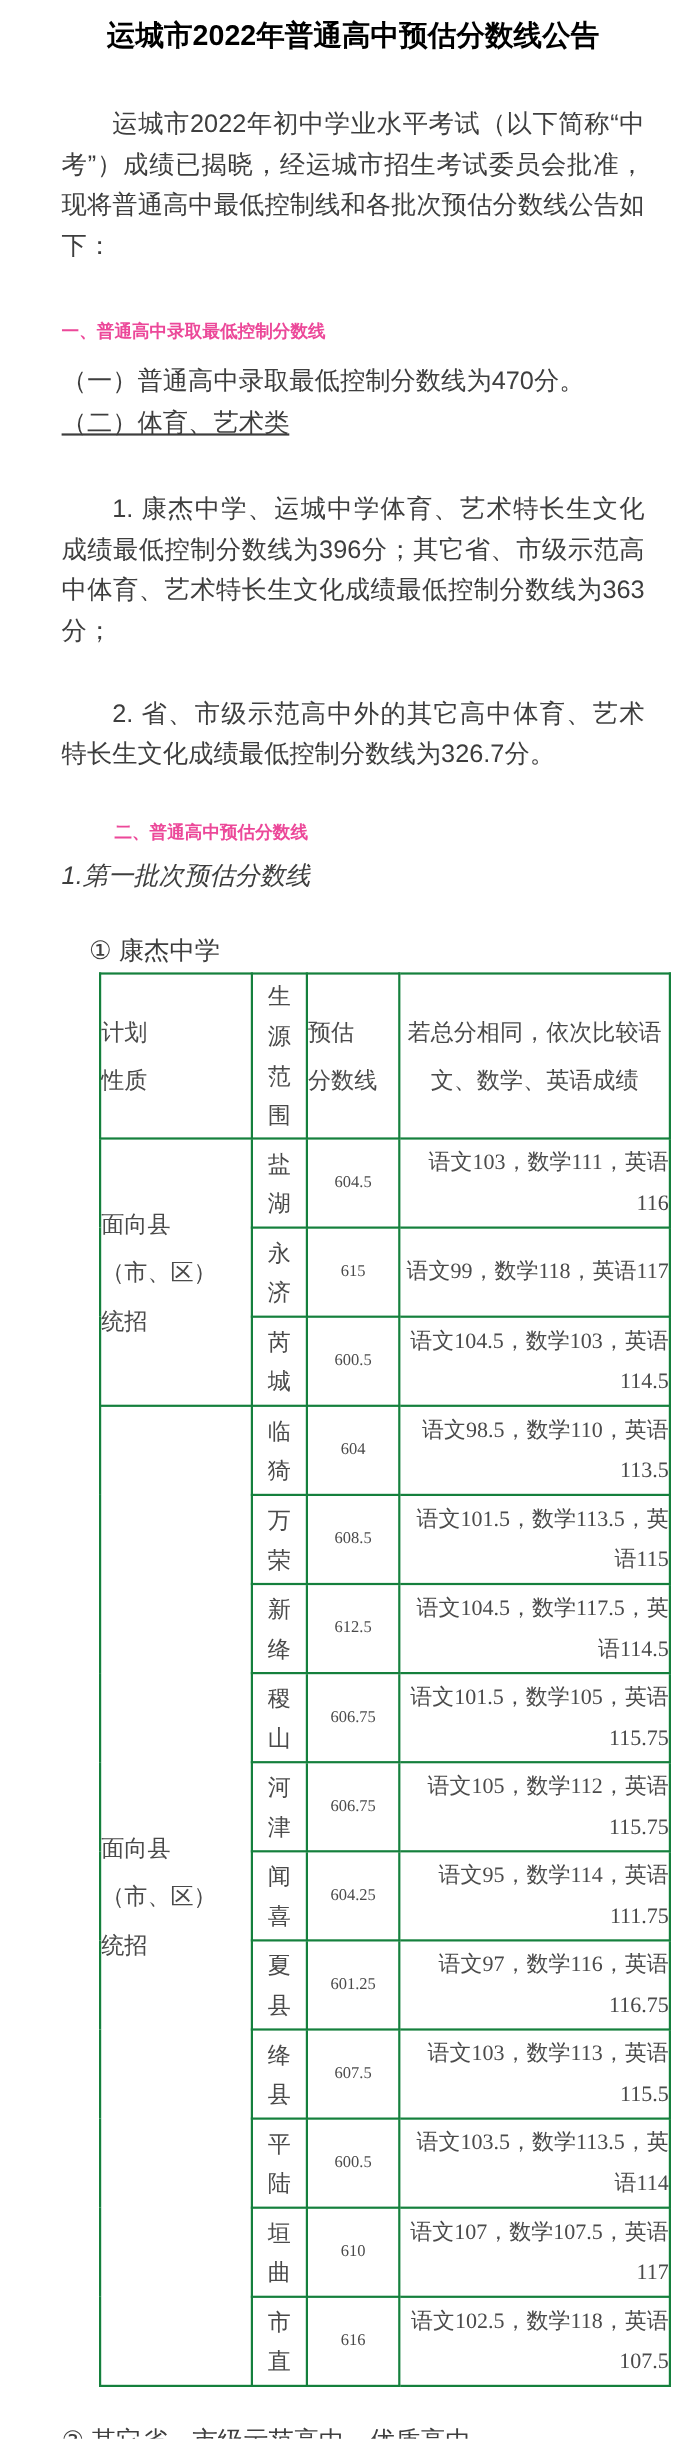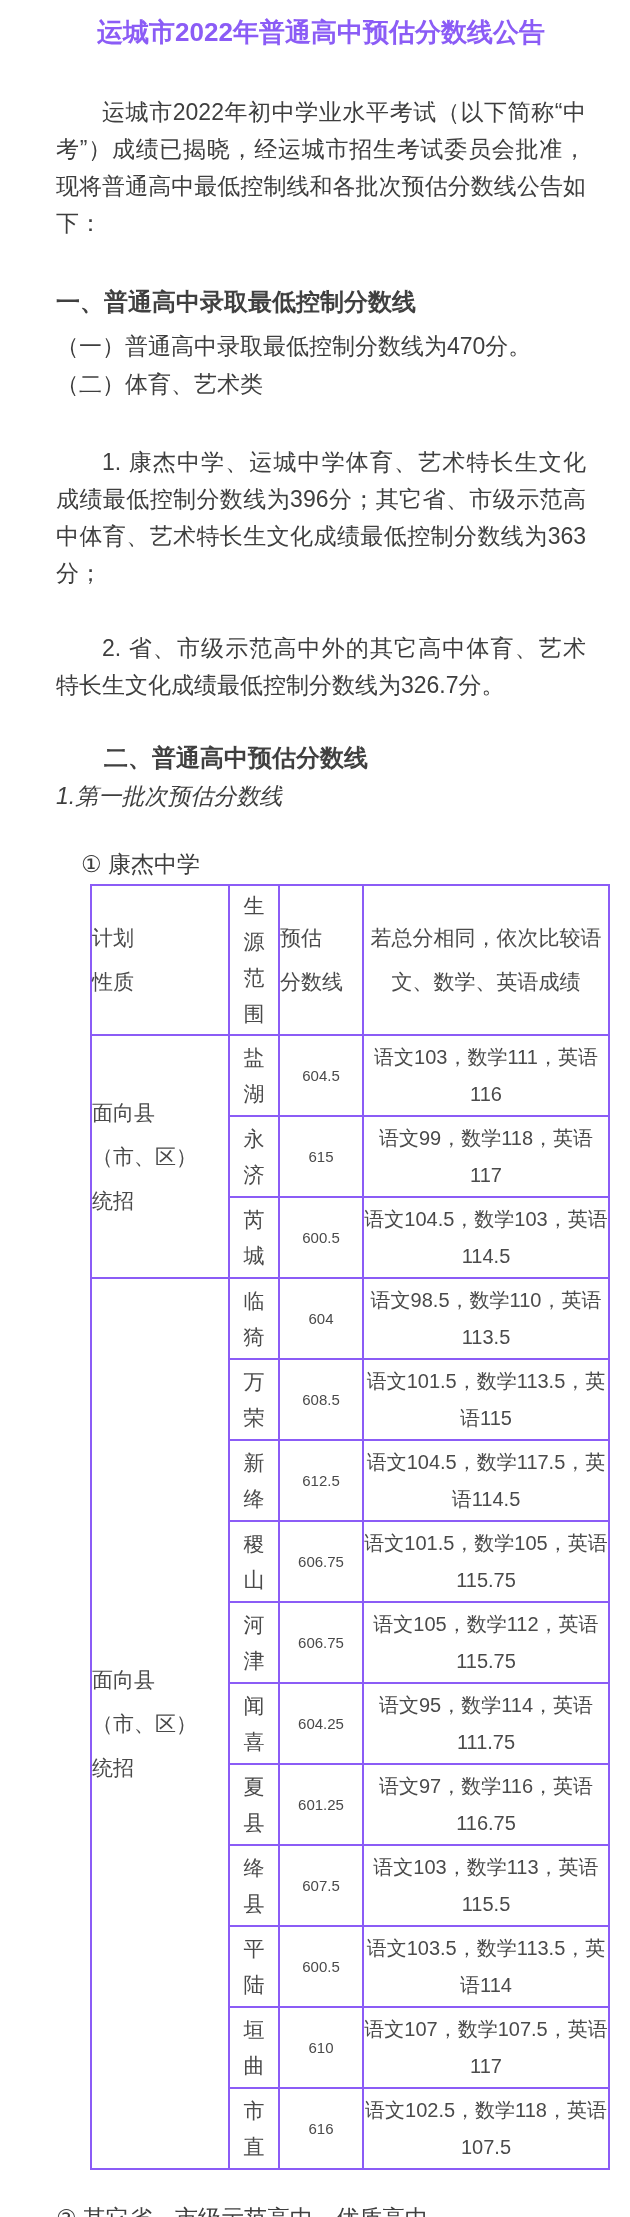--- a/index.html
+++ b/index.html
@@ -11,61 +11,62 @@
     font-family: "Liberation Sans", "DejaVu Sans", sans-serif;
     color: #3e3e3e;
   }
   .content { padding: 14px 44px 0 56px; }
 
   .title {
     font-size: 26px;
     line-height: 36px;
     font-weight: bold;
     text-align: center;
-    color: #8b5cf6;
+    color: #000000;
   }
   .para {
     margin: 0;
     font-size: 23px;
     line-height: 37px;
     text-align: justify;
     text-indent: 2em;
   }
   .intro { margin-top: 44px; }
   .heading {
-    font-size: 24px;
+    font-size: 16px;
     line-height: 32px;
     font-weight: bold;
-    color: #404040;
+    color: #ec4899;
   }
   .heading-1 { margin-top: 44px; }
   .heading-2 { margin-top: 38px; margin-left: 48px; }
   .line {
     margin: 0;
     font-size: 23px;
     line-height: 36px;
   }
   .item-1 { margin-top: 10px; }
-  .item-2 { margin-top: 2px; }
+  .item-2 { margin-top: 2px; text-decoration: underline; }
   .para-1 { margin-top: 42px; }
   .para-2 { margin-top: 38px; }
   .sub { margin-top: 4px; font-style: italic; }
   .school { margin-top: 32px; margin-left: 25px; }
 
   table.score-table {
     border-collapse: collapse;
     table-layout: fixed;
     width: 518px;
     margin: 2px 0 0 34px;
     color: #4a4a4a;
   }
   table.score-table td {
-    border: 2px solid #8b5cf6;
+    border: 2px solid #15803d;
     vertical-align: middle;
     padding: 0;
+    font-family: Liberation Serif, serif;
   }
   tr.head-row { height: 150px; }
   tr.data-row { height: 81px; }
 
   td.plan-cell { padding-left: 15px; font-size: 21px; }
   td.plan-cell span { display: block; line-height: 44px; text-align: left; }
 
   td.area-cell { text-align: center; }
   .vtext {
     display: inline-block;
@@ -76,21 +77,21 @@
     vertical-align: middle;
   }
 
   td.score-cell { text-align: center; font-size: 15px; }
   td.score-h { padding-left: 9px; font-size: 21px; }
   td.score-h span { display: block; line-height: 44px; }
 
   td.remark-cell {
     font-size: 20px;
     line-height: 37px;
-    text-align: center;
+    text-align: right;
     padding: 3px 8px 3px 12px;
   }
   td.remark-h {
     font-size: 21px;
     line-height: 44px;
     text-align: center;
     padding: 0 8px 0 12px;
   }
 
   .cutoff {

